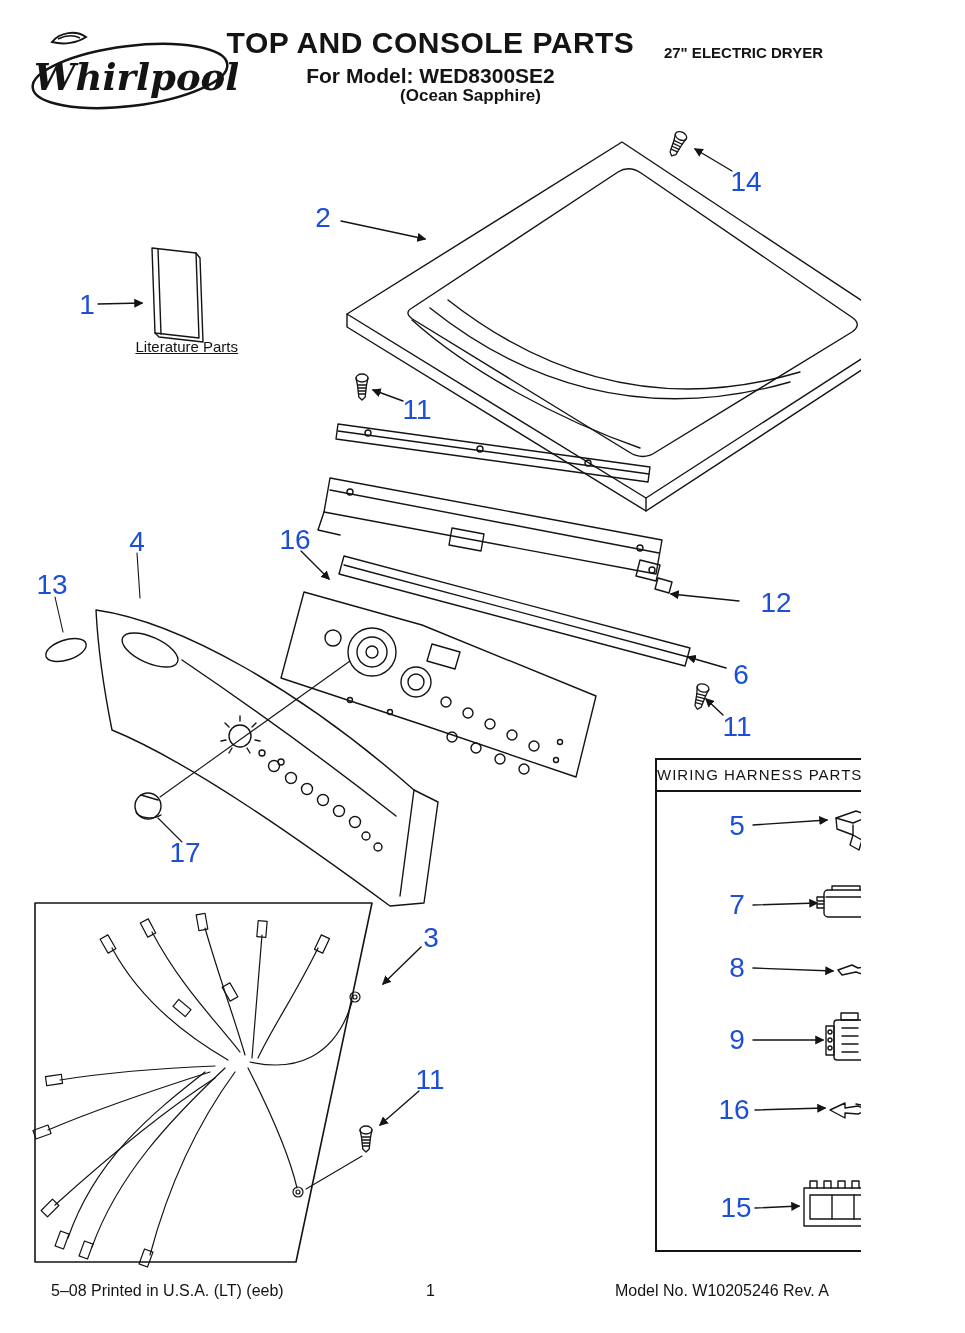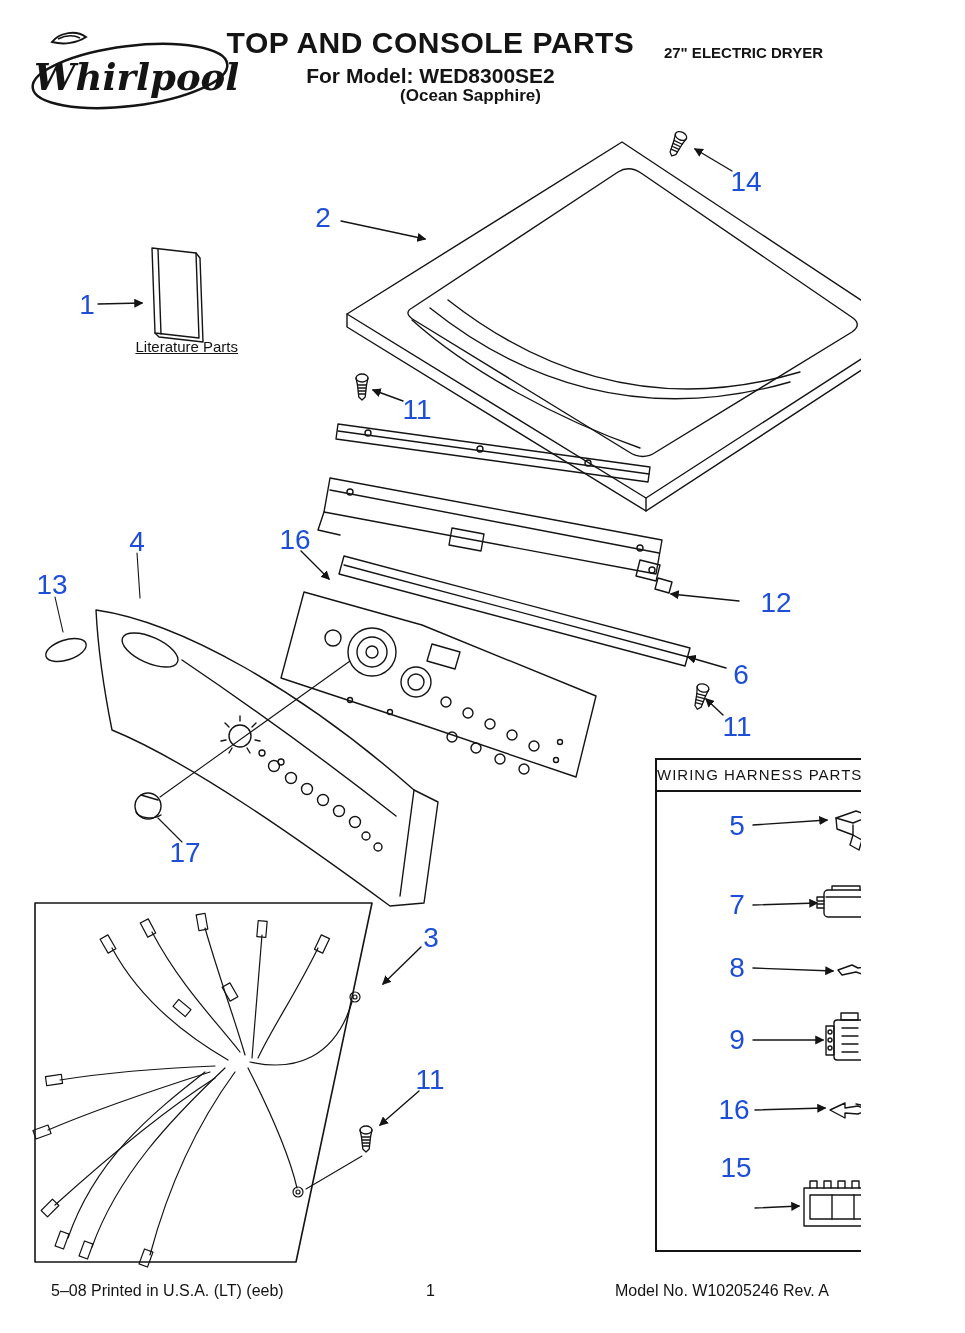--- a/index.html
+++ b/index.html
@@ -274,19 +274,19 @@
   <div class="callout" style="left:430px;top:1080px">11</div>
 
   <div class="wiring-box">
     <div class="wiring-box-title">WIRING HARNESS PARTS</div>
   </div>
   <div class="callout" style="left:737px;top:826px">5</div>
   <div class="callout" style="left:737px;top:905px">7</div>
   <div class="callout" style="left:737px;top:968px">8</div>
   <div class="callout" style="left:737px;top:1040px">9</div>
   <div class="callout" style="left:734px;top:1110px">16</div>
-  <div class="callout" style="left:736px;top:1168px">15</div>
+  <div class="callout" style="left:736px;top:1208px">15</div>
 
   <div class="footer-left">5–08 Printed in U.S.A. (LT) (eeb)</div>
   <div class="footer-page">1</div>
   <div class="footer-right">Model No. W10205246 Rev. A</div>
 
 </div>
 
 </body></html>

